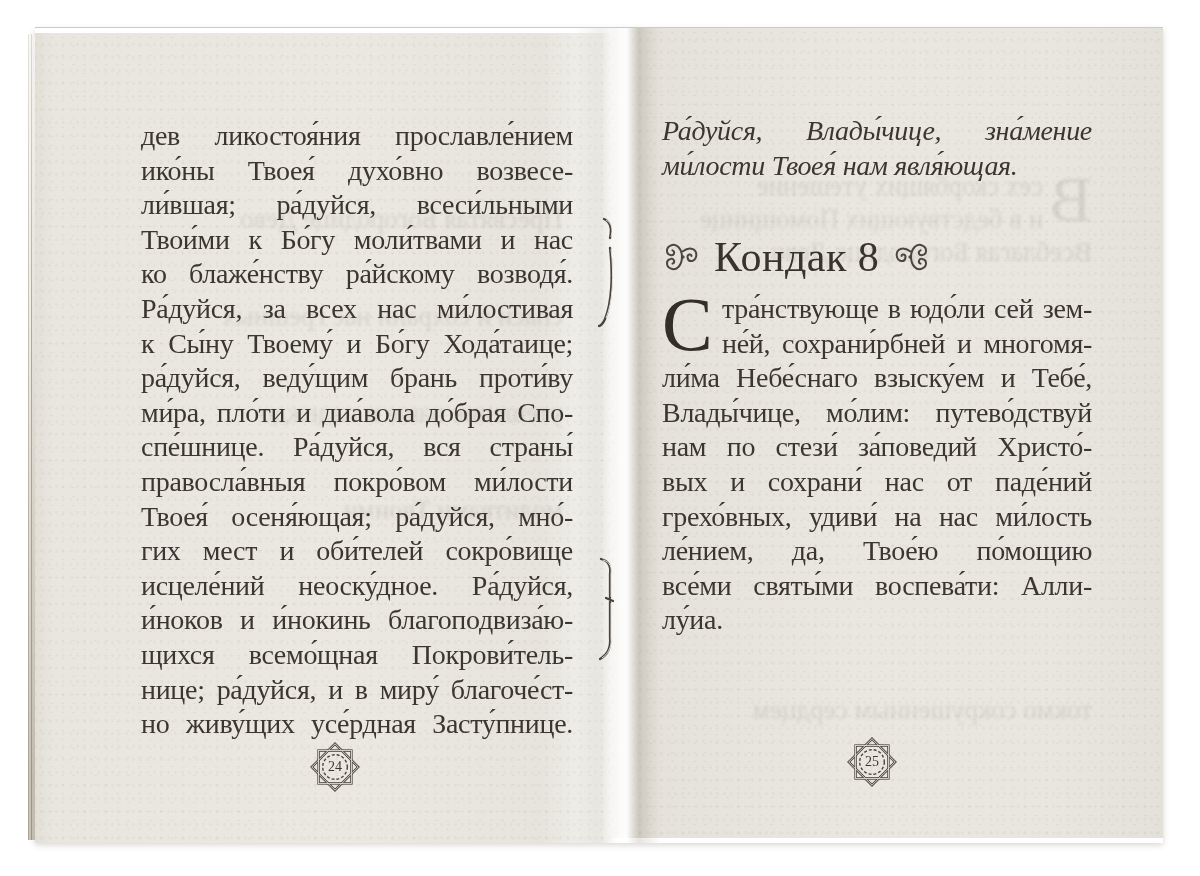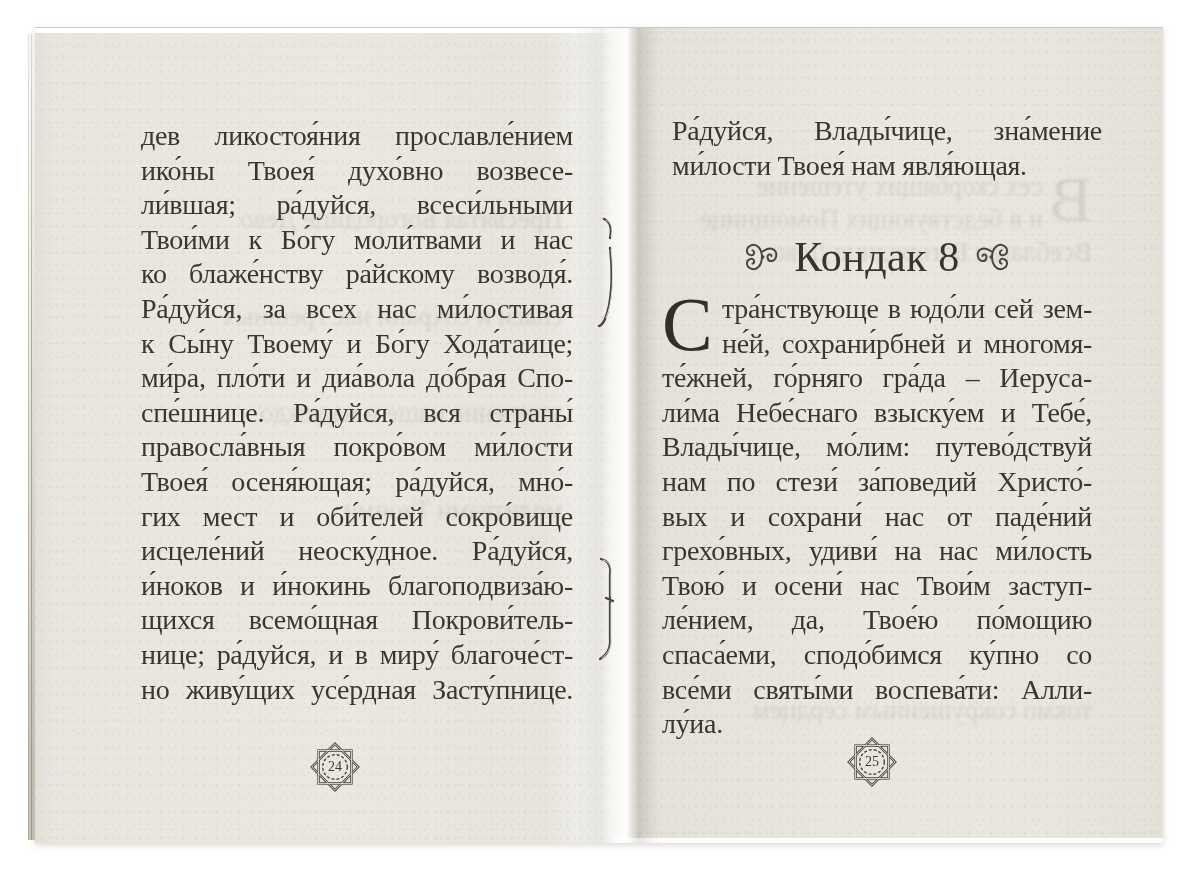--- a/index.html
+++ b/index.html
@@ -24,23 +24,23 @@
                      radial-gradient(rgba(60,50,30,.04) 1px,transparent 1.2px);
     background-size:11px 9px,7px 13px;background-position:0 0,4px 5px;}
   
   .fold{position:absolute;left:540px;top:0;width:86px;height:815px;pointer-events:none;
     background:linear-gradient(to right,rgba(120,110,90,0) 0,rgba(120,110,90,.10) 30%,
       rgba(255,255,255,.85) 52%,rgba(255,255,255,.95) 60%,rgba(120,110,90,.18) 74%,rgba(120,110,90,0) 100%);}
   .textcol{position:absolute;font-size:28px;line-height:34.6px;letter-spacing:-0.3px;}
   .tline{white-space:nowrap;}
   .just{white-space:normal;text-align:justify;text-align-last:justify;}
   .left-text{left:106px;top:86px;width:432px;}
-  .intro-text{left:60px;top:86px;width:430px;}
+  .intro-text{left:50px;top:86px;width:430px;font-style:italic;}
   .heading-row{position:absolute;left:50px;top:206px;width:430px;display:flex;
-    align-items:center;justify-content:center;gap:14px;color:#4b453d;}
+    align-items:center;justify-content:flex-start;gap:14px;color:#4b453d;}
   .heading-label{font-size:42px;line-height:46px;color:#38332c;letter-spacing:.5px;}
   .orn{width:38px;height:38px;}
   .orn-right{transform:scaleX(-1);}
   .kondak{left:50px;top:264px;width:430px;}
   .dropcap{position:absolute;left:0;top:1px;font-size:76px;line-height:62px;font-weight:400;color:#332e28;}
   .indented .tline,.indented .just{padding-left:60px;}
   
   .ghost{position:absolute;transform:scaleX(-1);filter:blur(1.4px);opacity:.16;color:#6e6a5f;
     font-size:27px;line-height:33px;pointer-events:none;}
   .ghost .gline{white-space:nowrap;overflow:hidden;}
@@ -74,20 +74,21 @@
         <div class="gline">молитвами Твоими</div>
       </div>
     <div class="textcol left-text">
         <div class="just">дев ликостоя́ния прославле́нием</div>
         <div class="just">ико́ны Твоея́ духо́вно возвесе-</div>
         <div class="just">ли́вшая; ра́дуйся, всеси́льными</div>
         <div class="just">Твои́ми к Бо́гу моли́твами и нас</div>
         <div class="just">ко блаже́нству ра́йскому возводя́.</div>
         <div class="just">Ра́дуйся, за всех нас ми́лостивая</div>
         <div class="just">к Сы́ну Твоему́ и Бо́гу Хода́таице;</div>
+        <div class="just">ра́дуйся, веду́щим брань проти́ву</div>
         <div class="just">ми́ра, пло́ти и диа́вола до́брая Спо-</div>
         <div class="just">спе́шнице. Ра́дуйся, вся страны́</div>
         <div class="just">правосла́вныя покро́вом ми́лости</div>
         <div class="just">Твоея́ осеня́ющая; ра́дуйся, мно́-</div>
         <div class="just">гих мест и оби́телей сокро́вище</div>
         <div class="just">исцеле́ний неоску́дное. Ра́дуйся,</div>
         <div class="just">и́ноков и и́нокинь благоподвиза́ю-</div>
         <div class="just">щихся всемо́щная Покрови́тель-</div>
         <div class="just">нице; ра́дуйся, и в миру́ благоче́ст-</div>
         <div class="just">но живу́щих усе́рдная Засту́пнице.</div>
@@ -144,29 +145,26 @@
       </svg>
     </div>
 
     <div class="textcol kondak">
       <span class="dropcap">С</span>
       <div class="indented">
           <div class="just">тра́нствующе в юдо́ли сей зем-</div>
           <div class="just">не́й, сохрани́рбней и многомя-</div>
         </div>
       <div>
-          <div class="just">те́жней, го́рняго гра́да – Иеруса-</div>
           <div class="just">ли́ма Небе́снаго взыску́ем и Тебе́,</div>
           <div class="just">Влады́чице, мо́лим: путево́дствуй</div>
           <div class="just">нам по стези́ за́поведий Христо́-</div>
           <div class="just">вых и сохрани́ нас от паде́ний</div>
           <div class="just">грехо́вных, удиви́ на нас ми́лость</div>
-          <div class="just">Твою́ и осени́ нас Твои́м заступ-</div>
           <div class="just">ле́нием, да, Твое́ю по́мощию</div>
-          <div class="just">спаса́еми, сподо́бимся ку́пно со</div>
           <div class="just">все́ми святы́ми воспева́ти: Алли-</div>
           <div class="tline">лу́иа.</div>
         </div>
     </div>
 
     <div class="rosette rosette-right">
       <svg viewBox="0 0 60 60">
         <g fill="none">
           <rect x="12.4" y="12.4" width="35.2" height="35.2" stroke="#4b453d" stroke-width="2.6"></rect>
           <rect x="12.4" y="12.4" width="35.2" height="35.2" stroke="#4b453d" stroke-width="2.6" transform="rotate(45 30 30)"></rect>

